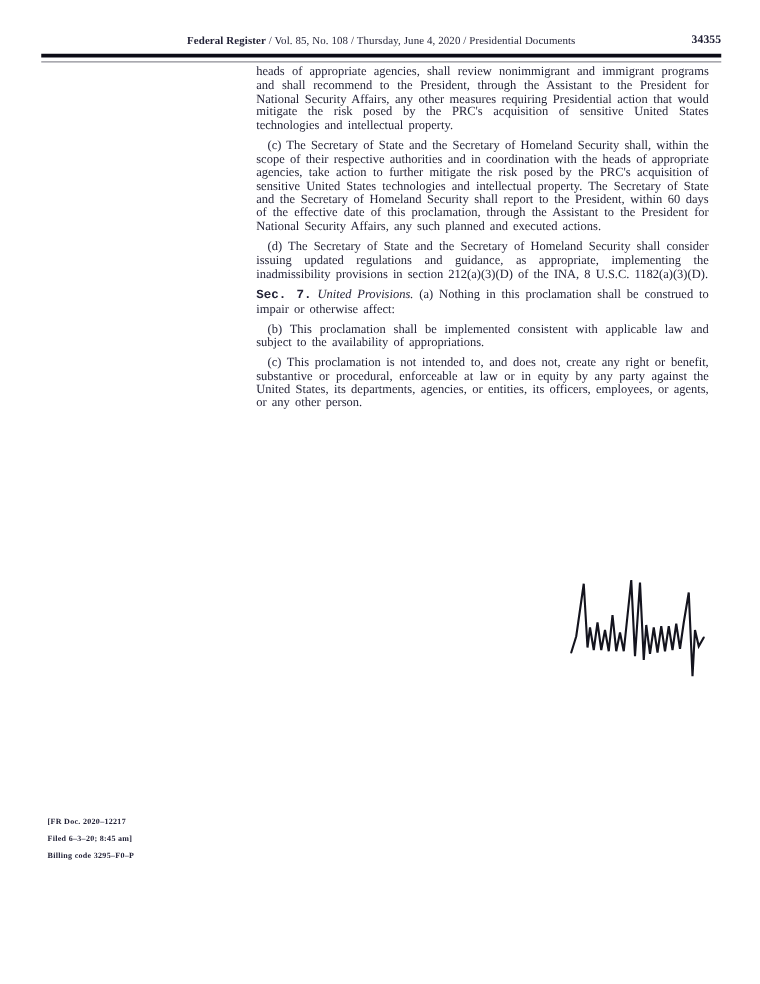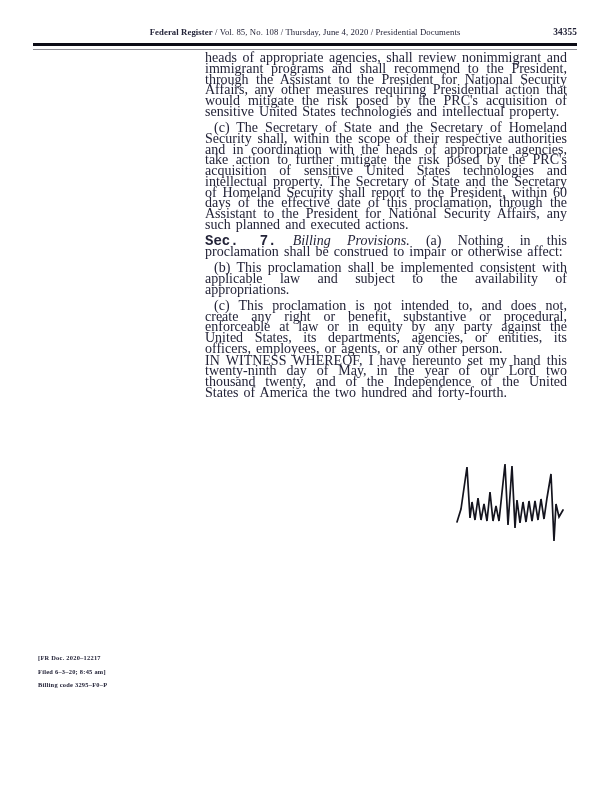--- a/index.html
+++ b/index.html
@@ -36,21 +36,21 @@
   }
   .rule { position: absolute; left: 33px; width: 544px; }
   .rule-black { top: 43px; height: 2.8px; background: #0c0c16; }
   .rule-gray  { top: 48.6px; height: 1.8px; background: #8d8d95; }
   
   .body-col {
     position: absolute;
     left: 205px;
     top: 53px;
     width: 362px;
-    font-size: 14px;
+    font-size: 10px;
     line-height: 10.75px;
     text-align: justify;
     word-spacing: 1.6px;
   }
   .body-col p { margin: 0 0 5.5px 0; }
   .body-col p.indent   { text-indent: 9px; }
   .body-col p.noindent { text-indent: 0; }
   .body-col p.block    { margin-left: 9px; }
   .body-col p.nogap    { margin-bottom: 1px; }
   .bold   { font-weight: bold; font-family: Liberation Mono, monospace; }
@@ -84,24 +84,24 @@
   <div class="header-row">
     <span class="journal">Federal Register</span><span> / Vol. 85, No. 108 / Thursday, June 4, 2020 / Presidential Documents</span>
     <span class="pagenum">34355</span>
   </div>
   <div class="rule rule-black"></div>
   <div class="rule rule-gray"></div>
 
   <main class="body-col">
     <p class="noindent">heads of appropriate agencies, shall review nonimmigrant and immigrant programs and shall recommend to the President, through the Assistant to the President for National Security Affairs, any other measures requiring Presidential action that would mitigate the risk posed by the PRC's acquisition of sensitive United States technologies and intellectual property.</p>
     <p class="indent">(c) The Secretary of State and the Secretary of Homeland Security shall, within the scope of their respective authorities and in coordination with the heads of appropriate agencies, take action to further mitigate the risk posed by the PRC's acquisition of sensitive United States technologies and intellectual property. The Secretary of State and the Secretary of Homeland Security shall report to the President, within 60 days of the effective date of this proclamation, through the Assistant to the President for National Security Affairs, any such planned and executed actions.</p>
-    <p class="noindent"><span class="bold">Sec. 7.</span><span class="italic"> Billing Provisions.</span><span> (a) Nothing in this proclamation shall be construed to impair or otherwise affect:</span></p>
+    <p class="indent">(d) The Secretary of State and the Secretary of Homeland Security shall consider issuing updated regulations and guidance, as appropriate, implementing the inadmissibility provisions in section 212(a)(3)(D) of the INA, 8 U.S.C. 1182(a)(3)(D).</p>
+    <p class="noindent"><span class="bold">Sec. 7.</span><span class="italic"> United Provisions.</span><span> (a) Nothing in this proclamation shall be construed to impair or otherwise affect:</span></p>
     <p class="indent">(b) This proclamation shall be implemented consistent with applicable law and subject to the availability of appropriations.</p>
     <p class="indent nogap">(c) This proclamation is not intended to, and does not, create any right or benefit, substantive or procedural, enforceable at law or in equity by any party against the United States, its departments, agencies, or entities, its officers, employees, or agents, or any other person.</p>
-    <p class="noindent">IN WITNESS WHEREOF, I have hereunto set my hand this twenty-ninth day of May, in the year of our Lord two thousand twenty, and of the Independence of the United States of America the two hundred and forty-fourth.</p>
   </main>
 
   <div class="signature">
     <svg viewBox="0 0 120 85" xmlns="http://www.w3.org/2000/svg" aria-hidden="true">
       <polyline points="7,65 11,52 17,10 20,61 22,45 25,63 28,41 31,63 34,47 37,64 40,35 43,64 46,49 49,64 55,7 58,68 62,9 65,71 67,43 70,66 73,45 76,65 79,44 82,64 85,44 88,63 91,42 94,62 97,41 101,17 104,84 106,47 109,60 113,53" fill="none" stroke="#14141e" stroke-width="1.7" stroke-linejoin="miter" stroke-linecap="round"></polyline>
     </svg>
   </div>
 
   <footer class="page-footer">
     <div>[FR Doc. 2020–12217</div>

